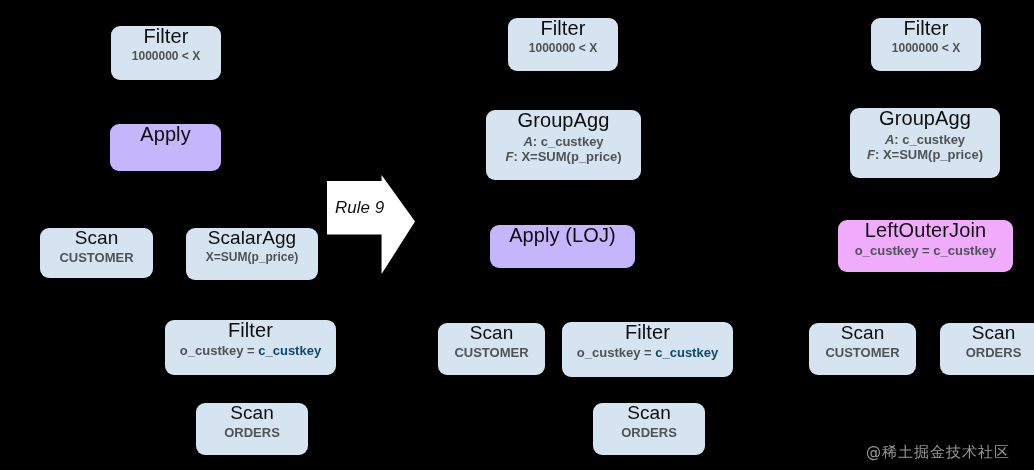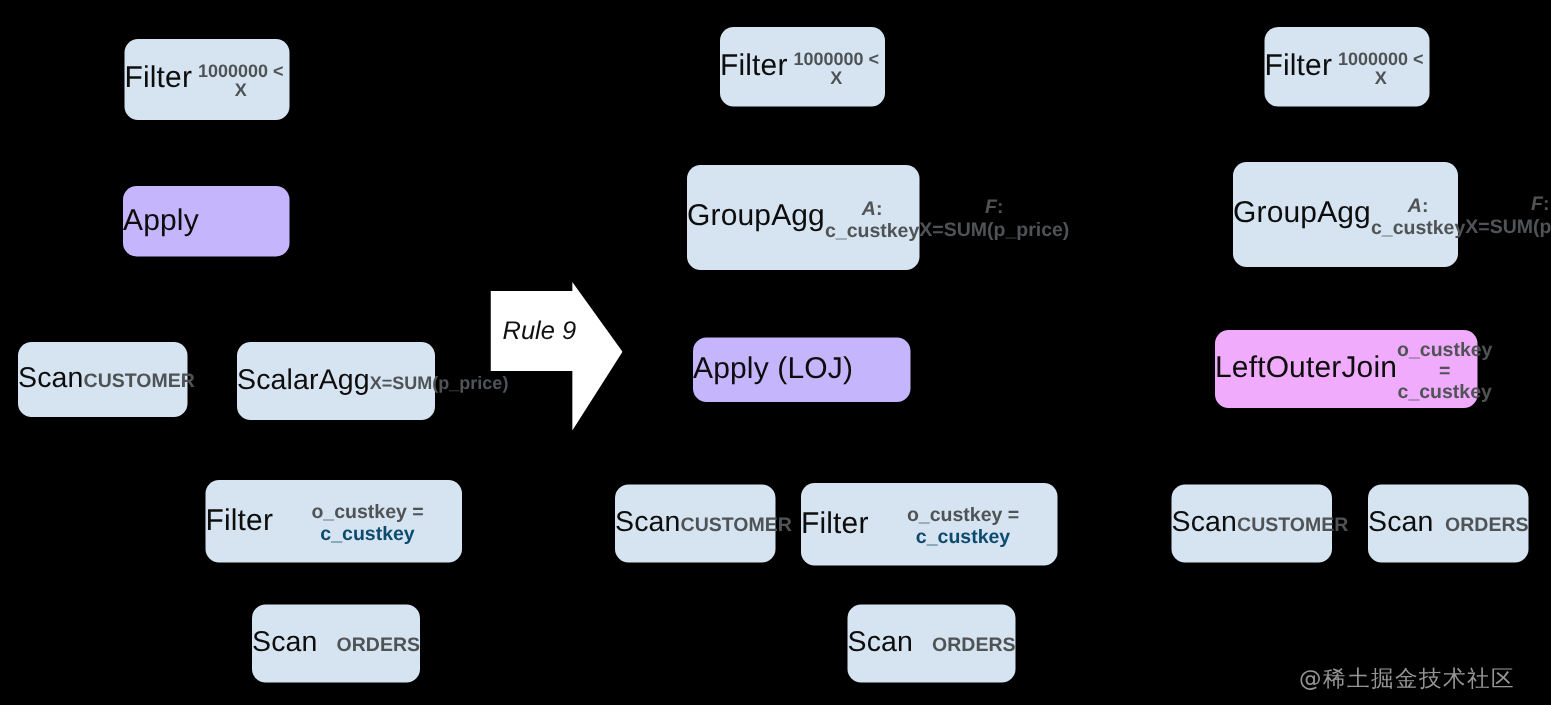--- a/index.html
+++ b/index.html
@@ -1,22 +1,22 @@
 <!DOCTYPE html>
 <html><head>
 <meta charset="utf-8">
 <style>
   html,body{margin:0;padding:0;background:#000;}
   body{width:1034px;height:470px;position:relative;overflow:hidden;
        font-family:"Liberation Sans", sans-serif;}
   #stage{position:absolute;left:0;top:0;width:1034px;height:470px;background:#000;}
 
   .node{position:absolute;box-sizing:border-box;border-radius:9px;
-        display:flex;flex-direction:row;align-items:center;justify-content:space-between;
-        text-align:center;line-height:1.08;}
+        display:flex;flex-direction:column;align-items:center;justify-content:flex-start;
+        text-align:center;line-height:1.08;margin-left:28px;}
   .node .title{color:#0d0d0d;font-weight:400;letter-spacing:.1px;}
   .node .sub{color:#4f5356;font-weight:bold;}
   .node .sub .hl{color:#0c4a6e;font-weight:bold;}
   .node .sub i{font-style:italic;}
 
   .blue{background:#d5e4f0;}
   .pink{background:#c4b5fd;}
   .green{background:#f0abfc;}
 
   .arrow{position:absolute;}
@@ -100,20 +100,20 @@
       </div>
       <div class="node blue" style="left: 781px; top: 323px; width: 107px; height: 52px;">
         <div class="title" style="font-size: 19px;">Scan</div>
         <div class="sub" style="font-size: 13px; margin-top: 2px;">CUSTOMER</div>
       </div>
       <div class="node blue" style="left: 912px; top: 323px; width: 107px; height: 52px;">
         <div class="title" style="font-size: 19px;">Scan</div>
         <div class="sub" style="font-size: 13px; margin-top: 2px;">ORDERS</div>
       </div>
     </div>
-    <div class="arrow" style="left: 327px; top: 188px; width: 88px; height: 99px; text-decoration: underline;">
+    <div class="arrow" style="left: 327px; top: 175px; width: 88px; height: 99px; text-decoration: underline;">
       <svg width="88" height="99" viewBox="0 0 88 99">
         <path d="M0,5.9399999999999995 L54.56,5.9399999999999995 L54.56,0 L88,46.529999999999994 L54.56,99 L54.56,59.4 L0,59.4 Z" fill="#ffffff"></path>
       </svg>
       <div class="rlabel" style="height: 53.46px; top: 5.94px;">Rule 9</div>
     </div>
     <div class="wm">@稀土掘金技术社区</div>
   </div>
 
 </body></html>

